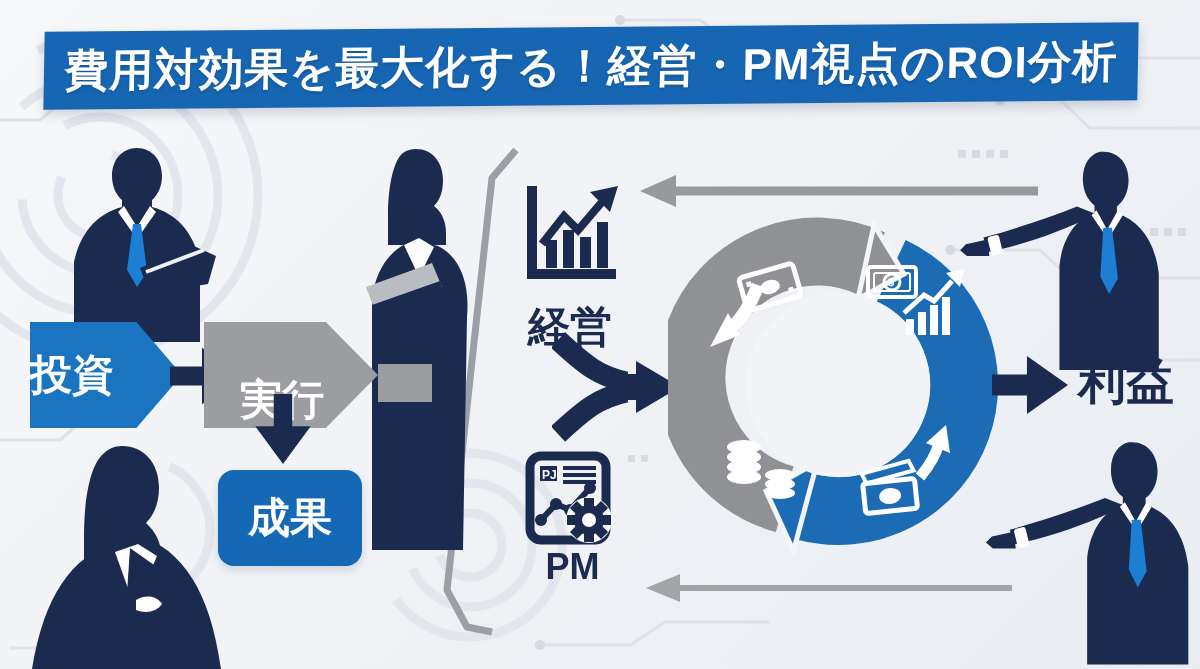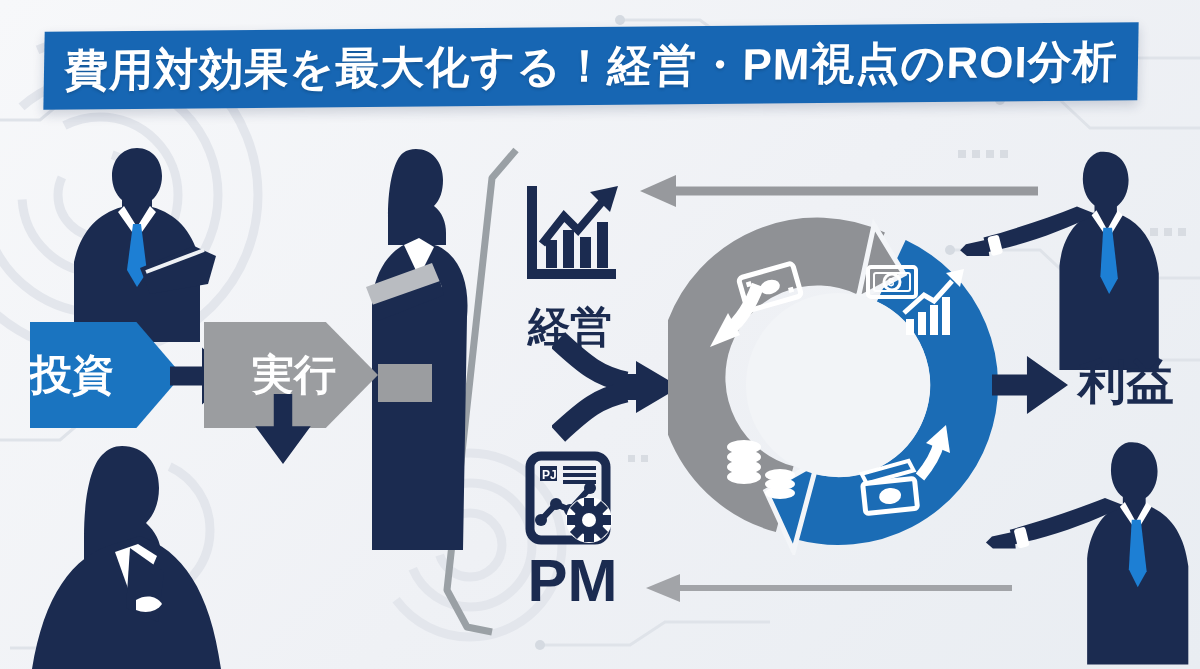--- a/index.html
+++ b/index.html
@@ -26,41 +26,41 @@
     display:flex;align-items:center;color:#fff;font-weight:800;font-size:42px;
   }
   #invest-chevron{
     left:30px;top:322px;width:152px;height:106px;background:#1a74c0;
     clip-path:polygon(0 0,70% 0,100% 50%,70% 100%,0 100%);
     box-sizing:border-box;
   }
   #execute-chevron{
     left:204px;top:322px;width:174px;height:106px;background:#9b9da0;
     clip-path:polygon(0 0,70% 0,100% 50%,70% 100%,0 100%);
-    padding-left:48px;box-sizing:border-box;
+    padding-left:36px;box-sizing:border-box;align-items:flex-end;
   }
   #execute-stub{left:378px;top:364px;width:54px;height:38px;background:#9b9da0;}
   #flow-arrow-right{
     left:170px;top:342px;width:64px;height:68px;background:#1b2b50;
     clip-path:polygon(0 36%,50% 36%,50% 8%,100% 50%,50% 92%,50% 64%,0 64%);
   }
   #flow-arrow-down{
     left:250px;top:394px;width:66px;height:70px;background:#1b2b50;
     clip-path:polygon(36% 0,64% 0,64% 46%,92% 46%,50% 100%,8% 46%,36% 46%);
   }
   #outcome-box{
     left:218px;top:470px;width:144px;height:96px;background:#1568b3;border-radius:16px;
     display:flex;align-items:center;justify-content:center;
     color:#fff;font-size:42px;font-weight:800;
     box-shadow:0 4px 8px rgba(20,40,80,.15);
   }
   
   .navy-label{color:#1b2b50;font-weight:800;text-align:center;}
   #management-label{left:500px;top:299px;width:140px;font-size:42px;}
-  #pm-label{left:505px;top:546px;width:135px;font-size:60px;}
+  #pm-label{left:505px;top:546px;width:135px;font-size:36px;}
   #profit-label{left:1066px;top:350px;width:120px;font-size:48px;}
   #ring-center-label{
     left:694px;top:360px;width:290px;font-size:43px;letter-spacing:0;white-space:nowrap;
     text-align:center;color:#1b2b50;font-weight:800;
     text-shadow:3px 0 0 #fff,-3px 0 0 #fff,0 3px 0 #fff,0 -3px 0 #fff,
                 2px 2px 0 #fff,-2px -2px 0 #fff,2px -2px 0 #fff,-2px 2px 0 #fff,
                 4px 2px 0 #fff,-4px 2px 0 #fff;
   }
   #profit-arrow{
     left:992px;top:352px;width:76px;height:66px;background:#1b2b50;
@@ -198,20 +198,23 @@
 
   <div id="invest-chevron" class="abs chevron">
     <span>投資</span>
   </div>
   <div id="flow-arrow-right" class="abs"></div>
   <div id="execute-stub" class="abs"></div>
   <div id="execute-chevron" class="abs chevron">
     <span>実行</span>
   </div>
   <div id="flow-arrow-down" class="abs"></div>
+  <div id="outcome-box" class="abs">
+    <span>成果</span>
+  </div>
 
   <svg class="abs" style="left:520px;top:180px" width="102" height="104" viewBox="0 0 102 104">
     <path d="M12,6 L12,94 L96,94" stroke="#1b2b50" stroke-width="10" fill="none"></path>
     <g fill="#1b2b50">
       <rect x="26" y="60" width="11" height="28"></rect>
       <rect x="43" y="50" width="11" height="38"></rect>
       <rect x="60" y="57" width="11" height="31"></rect>
       <rect x="77" y="42" width="11" height="46"></rect>
     </g>
     <polyline points="22,64 44,36 58,50 82,22" stroke="#1b2b50" stroke-width="8" fill="none"></polyline>

